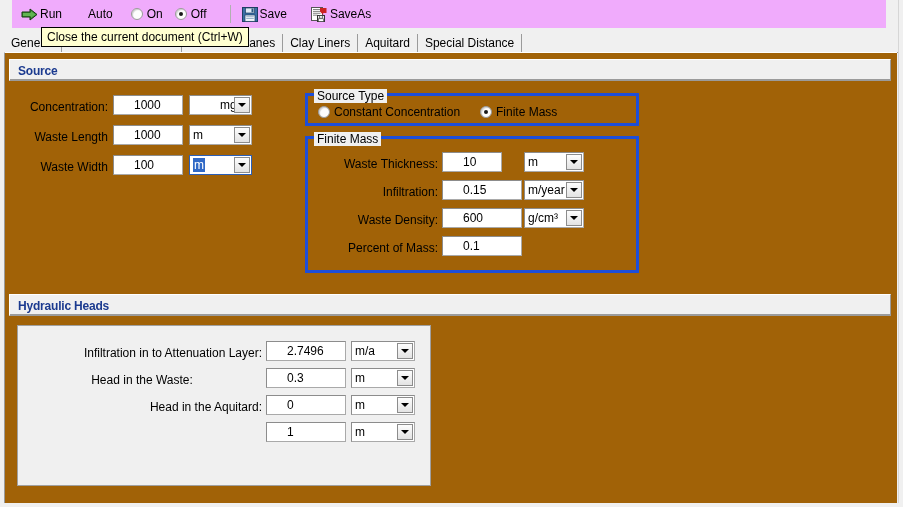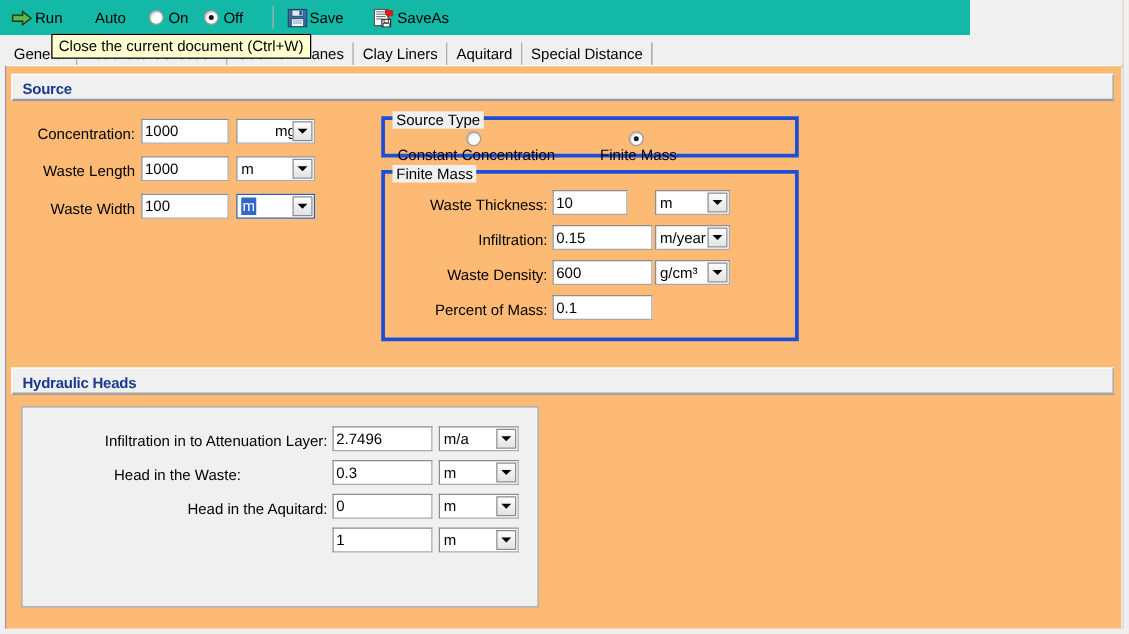--- a/index.html
+++ b/index.html
@@ -19,23 +19,23 @@
   #app {
     position: absolute;
     left: 0; top: 0;
     width: 903px; height: 507px;
     background: #f0f0f0;
   }
 
   
   .toolbar {
     position: absolute;
-    left: 0; top: 0;
-    width: 776px; height: 28px;
-    background: #14b8a6;
+    left: 12px; top: 0;
+    width: 874px; height: 28px;
+    background: #f0abfc;
     display: flex;
     align-items: center;
   }
   .tb-item {
     display: flex;
     align-items: center;
     height: 22px;
     padding: 0 5px;
     white-space: nowrap;
     font-size: 12px;
@@ -128,21 +128,21 @@
     white-space: nowrap;
     z-index: 50;
     box-sizing: border-box;
   }
 
   
   .page {
     position: absolute;
     left: 4px; top: 52px;
     width: 893px; height: 451px;
-    background: #fdba74;
+    background: #a16207;
     border-left: 1px solid #9b9b9b;
     border-top: 1px solid #ffffff;
     box-sizing: border-box;
   }
 
   
   .section {
     position: absolute;
     background: #f0f0f0;
     border: 1px solid #9b9b9b;
@@ -177,21 +177,21 @@
   .txt {
     position: absolute;
     box-sizing: border-box;
     background: #ffffff;
     border: 1px solid #a9a9a9;
     border-top-color: #8c8c8c;
     border-left-color: #8c8c8c;
     font-family: "Liberation Sans", sans-serif;
     font-size: 12px;
     color: #000;
-    padding: 0 2px;
+    padding: 0 20px;
     line-height: 18px;
     height: 20px;
     outline: none;
   }
   .combo {
     position: absolute;
     box-sizing: border-box;
     height: 20px;
     background: #ffffff;
     border: 1px solid #a9a9a9;
@@ -247,21 +247,20 @@
     padding: 0 3px;
     font-size: 12px;
     color: #000;
     white-space: nowrap;
   }
   .radio-row {
     position: absolute;
     display: flex;
     align-items: center;
     font-size: 12px;
-    flex-direction: column;
   }
   .panel {
     position: absolute;
     border: 1px solid #a0a0a0;
     box-sizing: border-box;
     background: #f0f0f0;
   }
 
   
   .right-edge {

